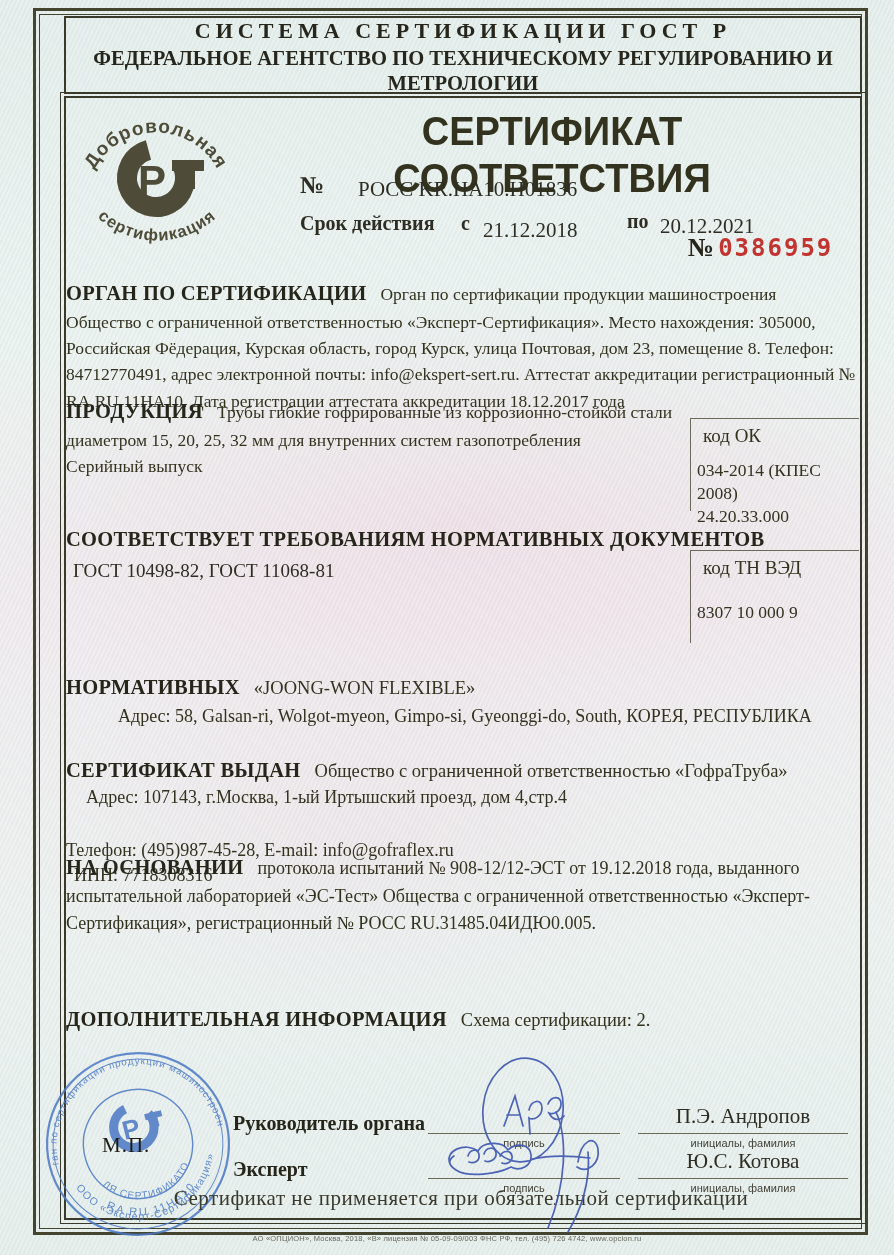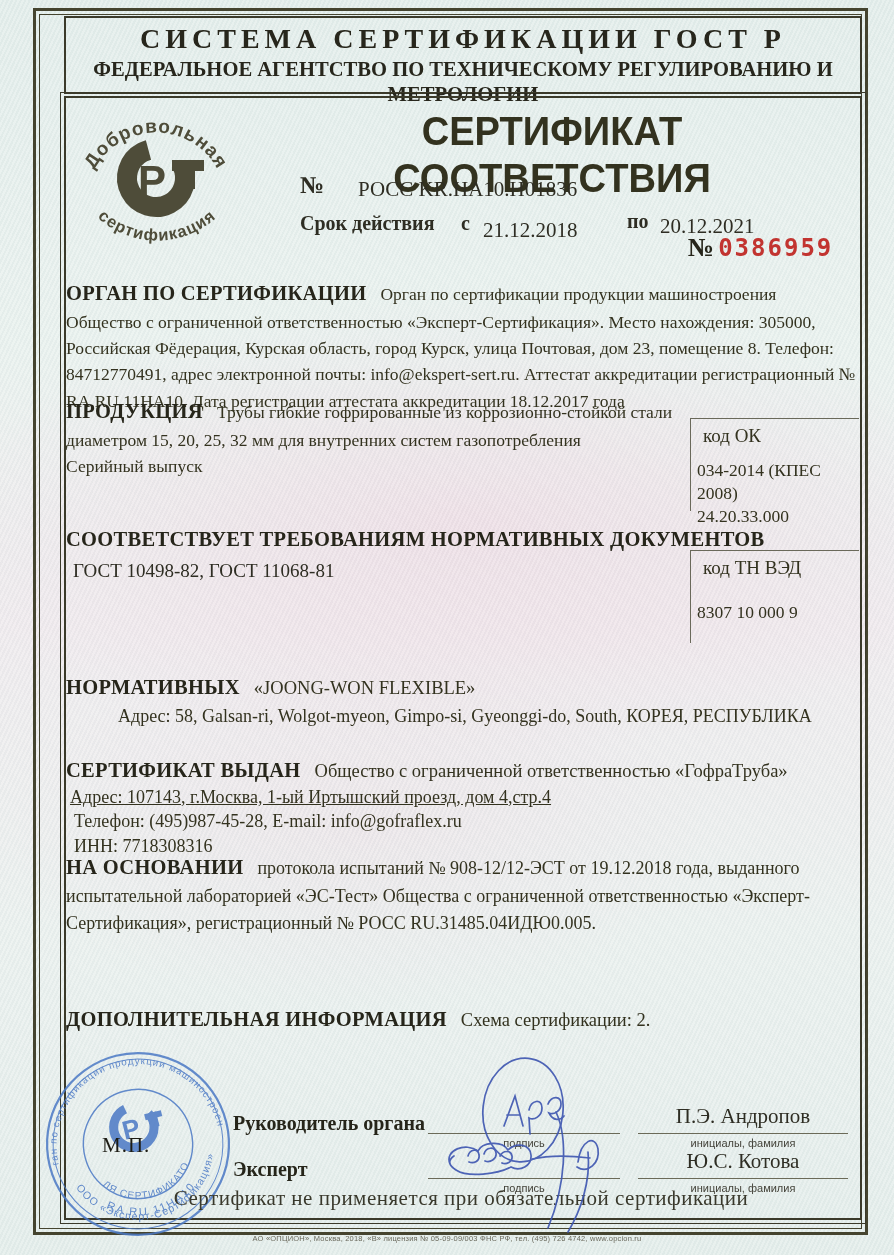--- a/index.html
+++ b/index.html
@@ -11,21 +11,21 @@
       radial-gradient(ellipse 500px 260px at 40% 66%, rgba(236,214,224,.35), rgba(236,214,224,0) 70%),
       linear-gradient(180deg,#e2edea 0%,#e9f1ee 28%,#efeaed 50%,#eaf0ee 74%,#e3edea 100%);
   }
   .page::before{content:"";position:absolute;inset:0;
     background:repeating-linear-gradient(115deg, rgba(255,255,255,.20) 0 2px, rgba(196,208,212,.10) 2px 4px);
   }
   .abs{position:absolute;}
   .frame-outer{left:33px;top:8px;width:829px;height:1221px;border:3px solid #45442f;}
   .frame-inner{position:absolute;inset:3px;border:1px solid #45442f;}
   .header-box{left:64px;top:16px;width:794px;height:74px;border:2px solid #3b3a2a;text-align:center;}
-  .sys-title{margin-top:5px;font-size:28px;font-weight:bold;letter-spacing:5px;color:#27261c;}
+  .sys-title{font-size:22px;font-weight:bold;letter-spacing:5px;color:#27261c;}
   .agency{margin-top:2px;font-size:21px;font-weight:bold;letter-spacing:0;transform:scaleX(.98);color:#27261c;}
   .main-box{left:64px;top:96px;width:794px;height:1120px;border:2px solid #3b3a2a;outline:1px solid #3b3a2a;outline-offset:3px;}
   .cert-title{left:252px;top:108px;width:600px;text-align:center;
     font-family:"Liberation Sans",sans-serif;font-weight:bold;font-size:41px;letter-spacing:0;
     transform:scaleX(.93);transform-origin:center;color:#33321f;}
   .lbl{font-weight:bold;font-size:20px;}
   .val{font-size:21px;}
   .red-digits{font-family:"DejaVu Sans Mono",monospace;font-weight:bold;font-size:24px;letter-spacing:2px;color:var(--number-red,#c23430);}
   .sec-head{font-weight:bold;font-size:20.5px;letter-spacing:.3px;padding-right:14px;color:#26251a;}
   .body-text{font-size:17.5px;line-height:1.5;}
@@ -117,22 +117,22 @@
     <div class="code-line" style="margin-top:22px;margin-left:-6px;">8307 10 000 9</div>
   </div>
 
   <div class="abs para body-text" style="left:66px;top:672px;width:788px;">
     <span class="sec-head">НОРМАТИВНЫХ</span><span style="font-size:18.5px;">«JOONG-WON FLEXIBLE»</span>
     <span style="display:block;padding-left:8px;font-size:18px;margin-left:44px;">Адрес: 58, Galsan-ri, Wolgot-myeon, Gimpo-si, Gyeonggi-do, South, КОРЕЯ, РЕСПУБЛИКА</span>
   </div>
 
   <div class="abs para" style="left:66px;top:756px;width:790px;font-size:18px;line-height:1.38;">
     <span class="sec-head">СЕРТИФИКАТ ВЫДАН</span><span style="font-size:18.5px;">Общество с ограниченной ответственностью «ГофраТруба»</span>
-    <span style="display:block;padding-left:4px;text-decoration:underline;">Адрес: 107143, г.Москва, 1-ый Иртышский проезд, дом 4,стр.4</span>
-    <span style="display:block;padding-left:8px;">Телефон: (495)987-45-28, E-mail: info@gofraflex.ru</span>
+    <span style="display:block;padding-left:20px;">Адрес: 107143, г.Москва, 1-ый Иртышский проезд, дом 4,стр.4</span>
+    <span style="display:block;padding-left:0;margin-top:29px;">Телефон: (495)987-45-28, E-mail: info@gofraflex.ru</span>
     <span style="display:block;padding-left:8px;">ИНН: 7718308316</span>
   </div>
 
   <div class="abs para" style="left:66px;top:852px;width:792px;font-size:18px;line-height:1.5;">
     <span class="sec-head">НА ОСНОВАНИИ</span><span>протокола испытаний № 908-12/12-ЭСТ от 19.12.2018 года, выданного испытательной лабораторией «ЭС-Тест» Общества с ограниченной ответственностью «Эксперт-Сертификация», регистрационный № РОСС RU.31485.04ИДЮ0.005.</span>
   </div>
 
   <div class="abs para" style="left:66px;top:1008px;width:790px;font-size:18.5px;">
     <span class="sec-head">ДОПОЛНИТЕЛЬНАЯ ИНФОРМАЦИЯ</span><span>Схема сертификации: 2.</span>
   </div>

